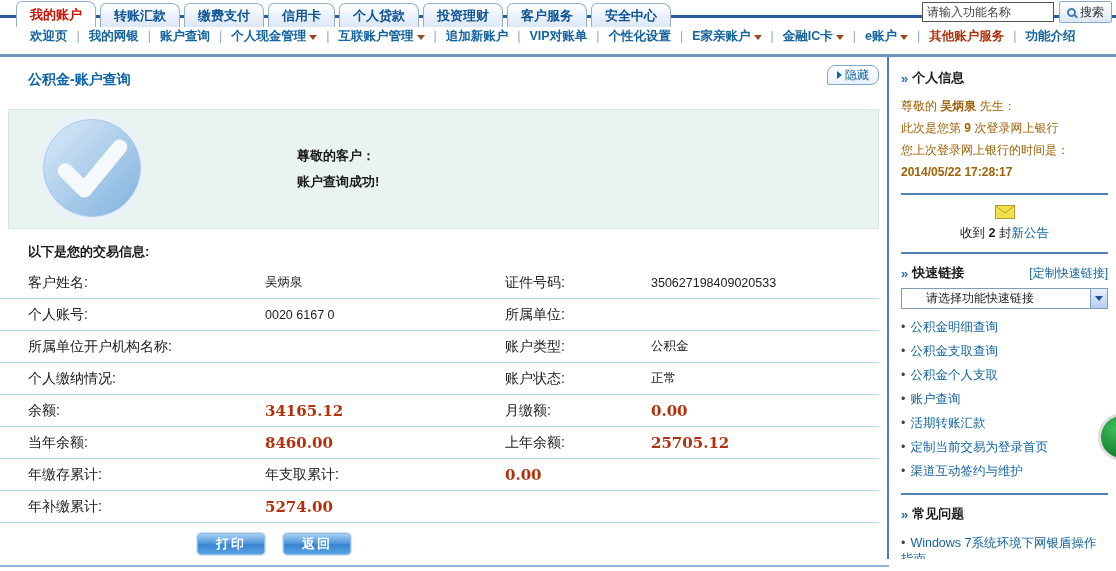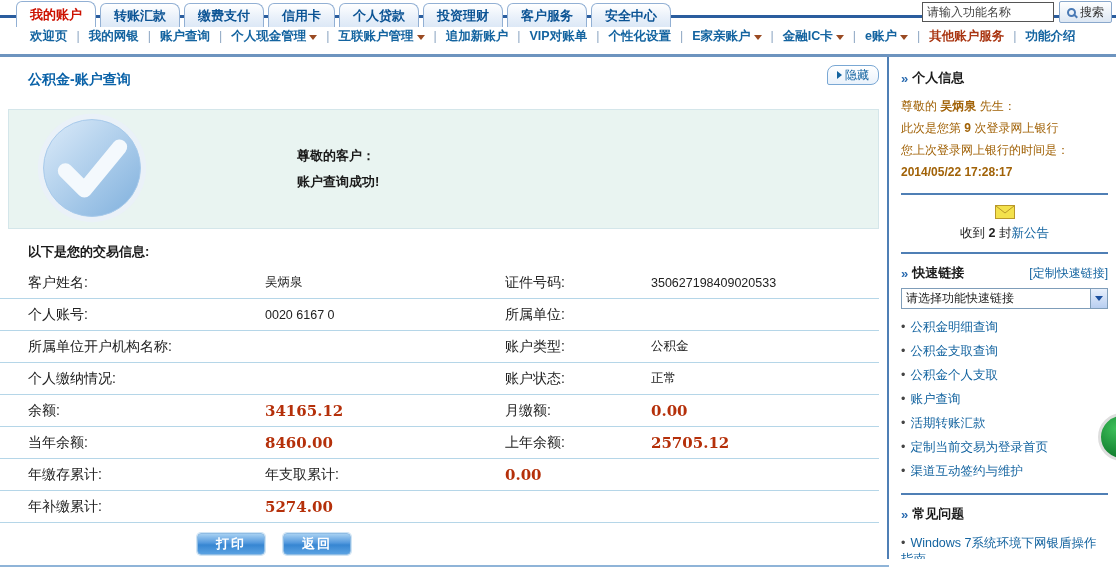--- a/index.html
+++ b/index.html
@@ -79,21 +79,21 @@
   .sec-header { display:flex; align-items:center; font-size:13px; font-weight:bold; color:#1a1a1a; margin-bottom:8px; }
   .marker { color:#2a6bb0; font-weight:bold; margin-right:4px; font-size:13px; }
   .p-line { line-height:22px; font-size:12px; color:#a16207; }
   .b { font-weight:bold; }
   .sb-divider { border:none; border-top:2px solid #4f7fb5; margin:10px 0; }
   .notice-row { display:flex; align-items:center; gap:6px; font-size:12.5px; color:#222;flex-direction:column; }
   .link { color:#1464a0; cursor:pointer; text-decoration:none; }
   .ql-head { display:flex; justify-content:space-between; align-items:center; margin-bottom:6px; }
   .customize { font-size:12px; }
   .fake-select { display:flex; align-items:center; justify-content:space-between; width:100%; height:21px;
-                 border:1px solid #7f9db9; background:#fff; margin:4px 0 6px; cursor:pointer; }
+                 border:1px solid #7f9db9; background:#fff; margin:4px 0 6px; cursor:pointer;padding-left:20px; }
   .fs-text { padding-left:4px; font-size:12px; color:#222; }
   .fs-arrow { width:17px; height:19px; border-left:1px solid #7f9db9; display:flex; align-items:center;
               justify-content:center; background:linear-gradient(180deg,#e8f0fc,#b8cef0); }
   .fs-arrow::after { content:""; width:0; height:0; border-left:4px solid transparent;
                      border-right:4px solid transparent; border-top:5px solid #1b4f9e; }
   .qlink { display:block; padding:4px 0; font-size:12.5px; color:#1464a0; cursor:pointer; line-height:16px; }
   .qlink::before { content:"•"; color:#444; margin-right:5px; }
 
   
   .float-green { position:absolute; right:-30px; top:413px; width:48px; height:48px; border-radius:50%;

